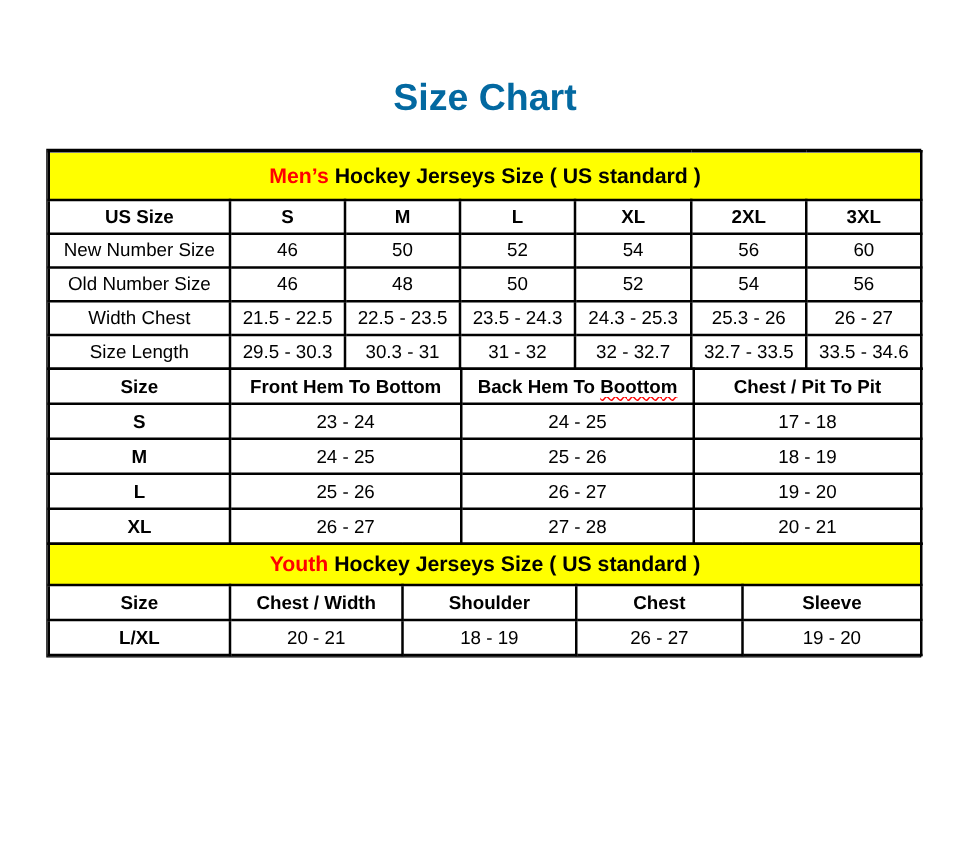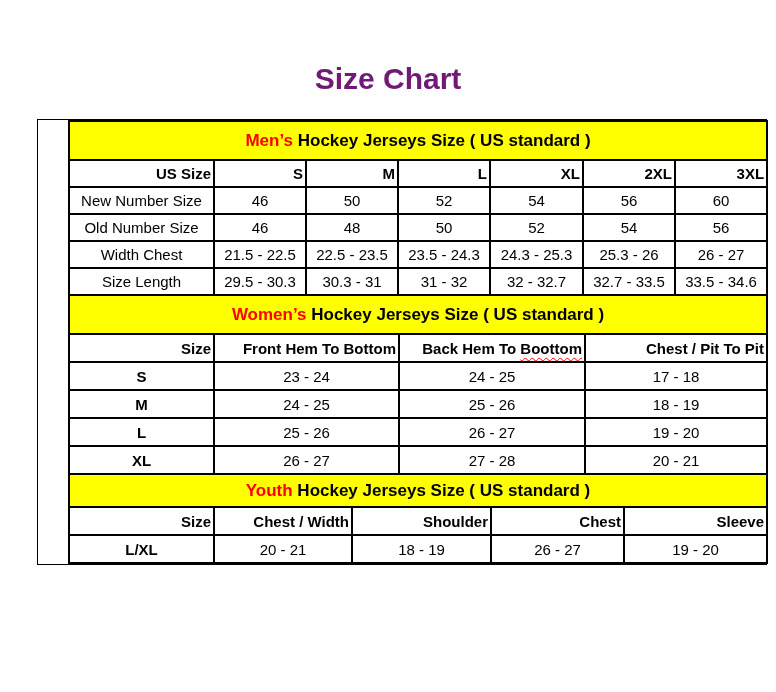--- a/index.html
+++ b/index.html
@@ -13,29 +13,28 @@
     -webkit-font-smoothing: antialiased;
   }
   .page { width: 776px; height: 692px; overflow: hidden; }
 
   .title {
     margin: 62px 0 24px 0;
     text-align: center;
     font-size: 30px;
     line-height: 1.1;
     font-weight: bold;
-    color: #701a75;
+    color: #0369a1;
     letter-spacing: 0px;
   }
 
   .chart-wrap {
     width: 698px;
     margin-left: 37px;
     border: 1px solid #000000;
-    padding-left: 30px;
   }
 
   table.size-table {
     border-collapse: collapse;
     table-layout: fixed;
     width: 698px;
   }
   table.size-table + table.size-table { margin-top: -2px; }
 
   .size-table th, .size-table td {
@@ -48,21 +47,21 @@
   }
 
   .band-row td {
     background: #FFFF00;
     font-weight: bold;
     font-size: 17px;
     height: 35px;
   }
   .band-row .accent { color: #FF0000; }
 
-  .head-row th { font-size: 15px; font-weight: bold; height: 23px; text-align: right; }
+  .head-row th { font-size: 15px; font-weight: bold; height: 23px; }
 
   .data-row td { font-size: 15px; font-weight: normal; height: 23px; }
   .data-row td.bold-label { font-weight: bold; }
 
   .womens-row td, .head-tall th { height: 24px; }
 
   .squiggle {
     text-decoration: underline wavy #FF0000;
     text-decoration-thickness: 1px;
     text-underline-offset: 3px;
@@ -140,23 +139,20 @@
       </table>
 
     <table class="size-table">
       <colgroup>
         <col style="width:145px">
           <col style="width:185px">
           <col style="width:186px">
           <col style="width:182px">
       </colgroup>
       <tbody>
-          <tr class="band-row">
-        <td colspan="4"><span class="accent">Women’s</span><span> Hockey Jerseys Size ( US standard )</span></td>
-      </tr>
       <tr class="head-row head-tall">
         <th>Size</th>
         <th>Front Hem To Bottom</th>
         <th><span>Back Hem To </span><span class="squiggle">Boottom</span></th>
         <th>Chest / Pit To Pit</th>
       </tr>
       <tr class="data-row womens-row">
         <td class="bold-label">S</td>
         <td>23 - 24</td>
         <td>24 - 25</td>

